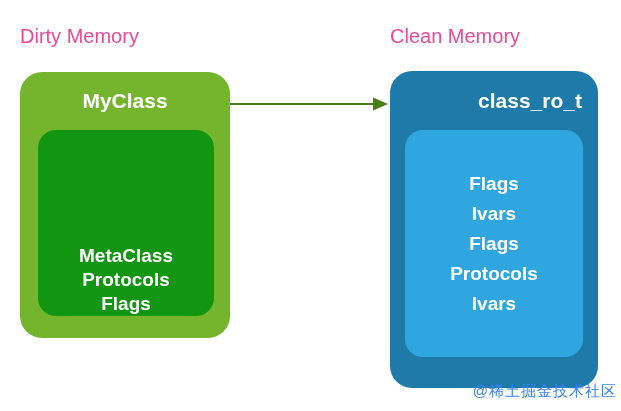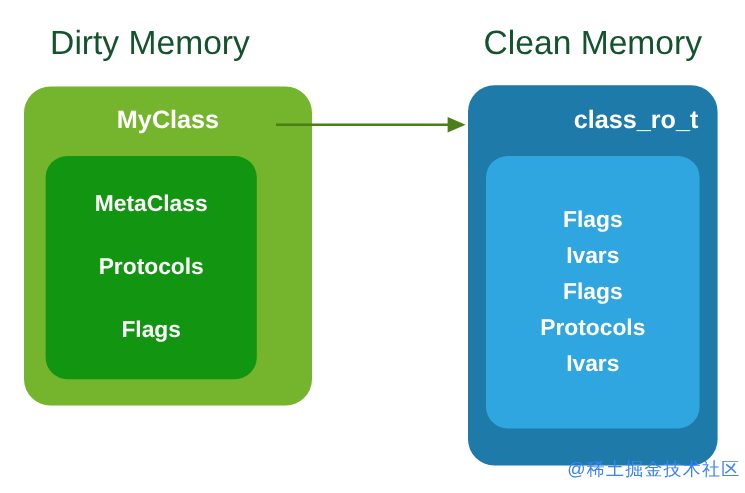--- a/index.html
+++ b/index.html
@@ -2,27 +2,27 @@
 <html><head>
 <meta charset="utf-8">
 <style>
   html,body{margin:0;padding:0;}
   body{font-family:"Liberation Sans",sans-serif;background:#ffffff;}
   .canvas{
     position:relative;width:621px;height:411px;background:#ffffff;overflow:hidden;
   }
   .col-title{
     position:absolute;top:24px;height:24px;line-height:24px;
-    text-align:center;font-size:28px;color:#14532d;font-weight:400;
+    text-align:left;font-size:20px;color:#ec4899;font-weight:400;
   }
   #title-left{left:20px;width:210px;}
   #title-right{left:390px;width:208px;}
 
   .outer-box{position:absolute;border-radius:22px;}
-  #left-outer{left:20px;top:72px;width:210px;height:266px;padding-left:30px;}
+  #left-outer{left:20px;top:72px;width:210px;height:266px;}
   #right-outer{left:390px;top:71px;width:208px;height:317px;}
 
   .outer-label{
     position:absolute;left:0;width:100%;text-align:center;
     color:#ffffff;font-size:21px;font-weight:600;
   }
   #left-outer .outer-label{top:0;height:58px;line-height:58px;}
   #right-outer .outer-label{top:0;height:59px;line-height:59px;padding-left:36px;}
 
   .inner-box{
@@ -46,21 +46,21 @@
 <body>
 
 <div class="canvas">
 
   <div class="col-title" id="title-left">Dirty Memory</div>
 
   <div class="col-title" id="title-right">Clean Memory</div>
 
   <div class="outer-box" id="left-outer" style="background: rgb(117, 181, 45);">
     <div class="outer-label">MyClass</div>
-    <div class="inner-box" id="left-inner" style="background: rgb(18, 149, 17);">
+    <div class="inner-box" id="left-inner" style="background: rgb(18, 149, 17); justify-content: flex-end;">
         <div class="field">MetaClass</div>
         <div class="field">Protocols</div>
         <div class="field">Flags</div>
       </div>
   </div>
 
   <svg id="arrow-svg" viewBox="0 0 164 18" xmlns="http://www.w3.org/2000/svg">
     <line x1="2" y1="9" x2="147" y2="9" stroke-width="2" stroke="#4a7e16"></line>
     <polygon points="145,2.5 160,9 145,15.5" fill="#4a7e16"></polygon>
   </svg>

